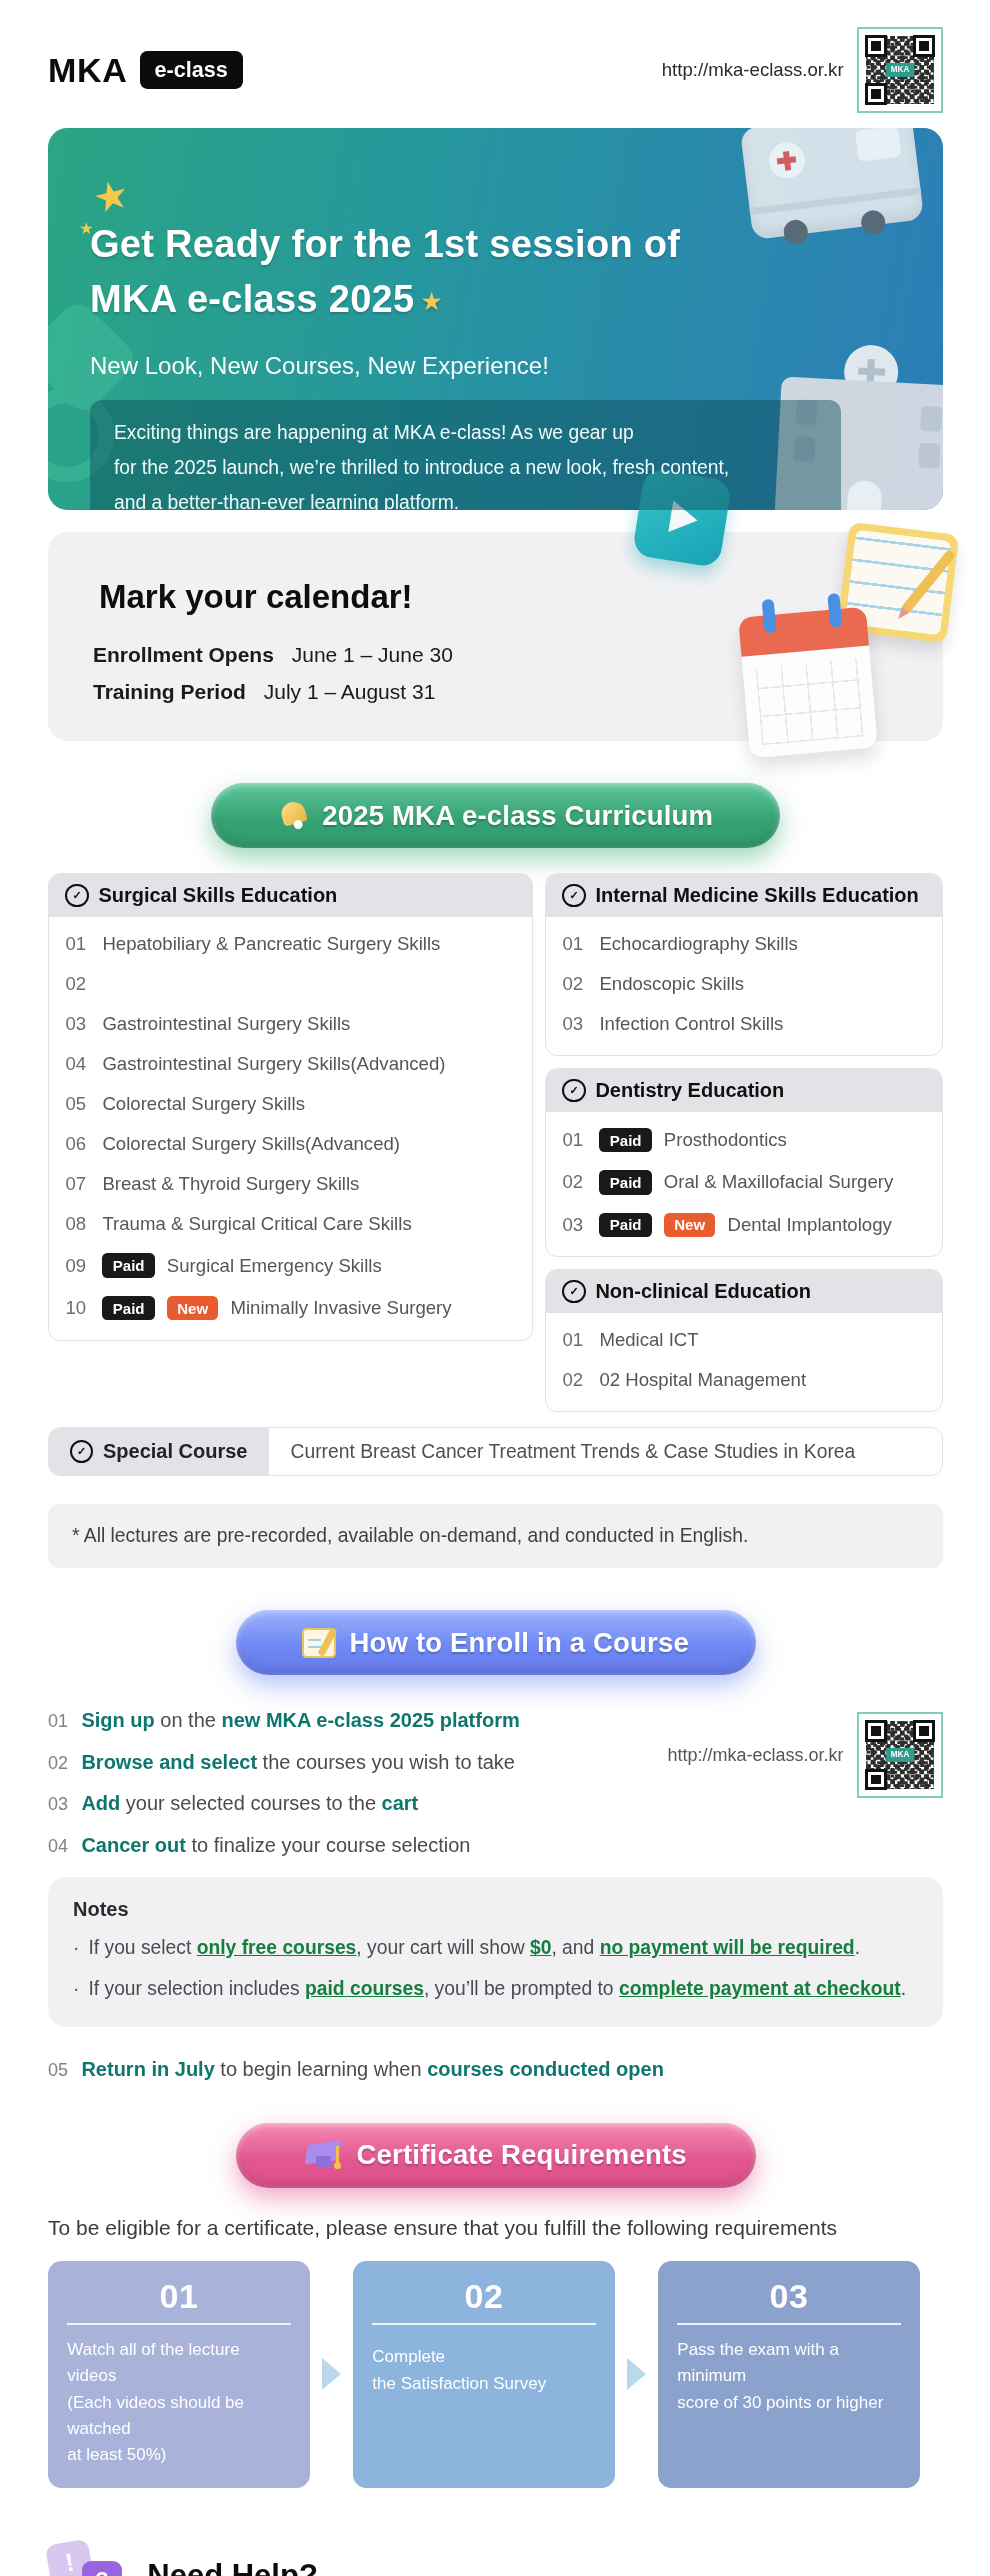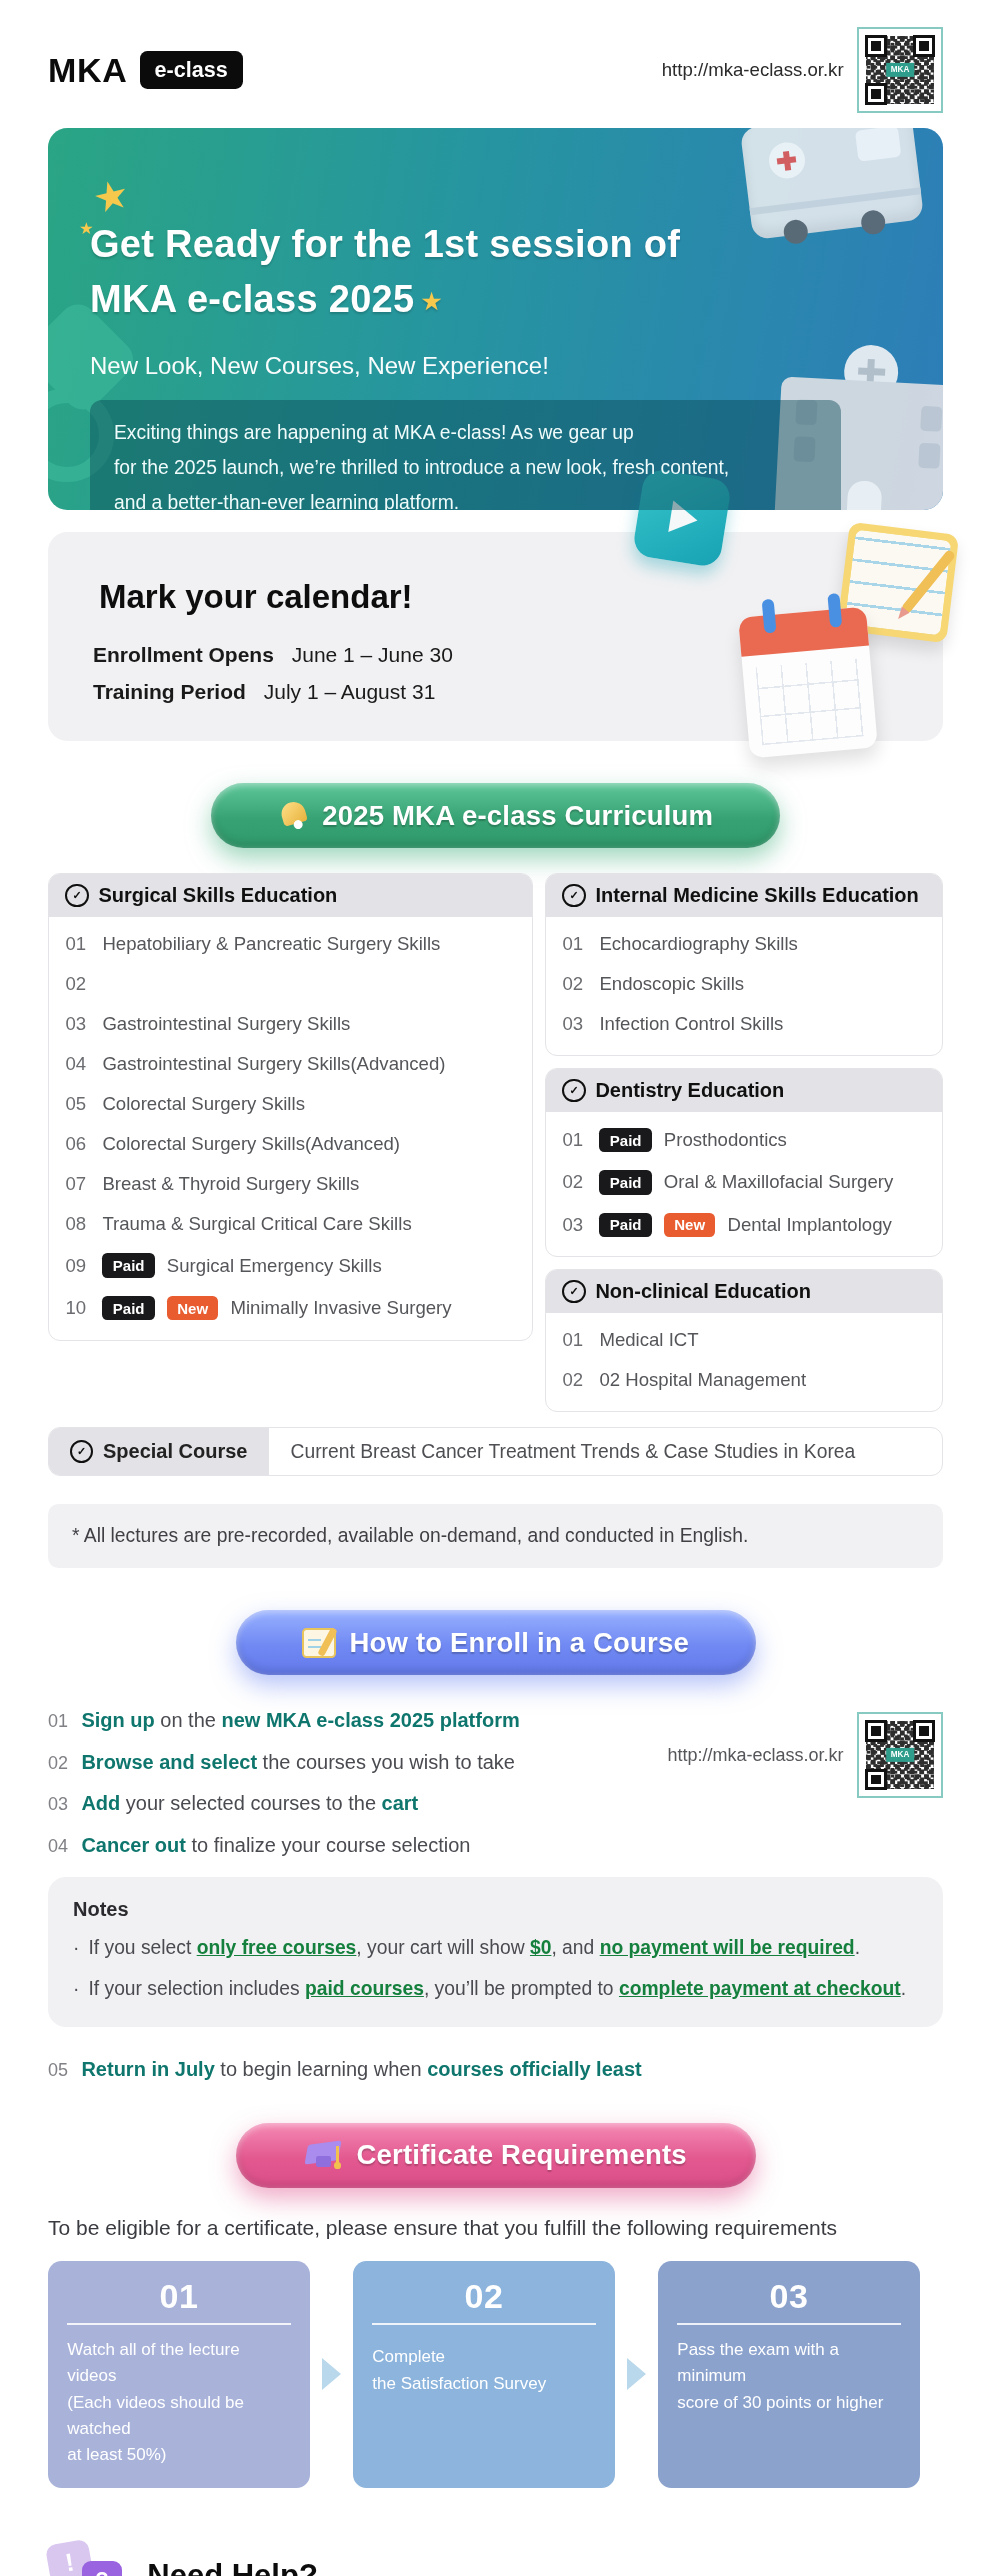--- a/index.html
+++ b/index.html
@@ -423,21 +423,21 @@
       <div class="note-line">
         <span>·</span>
         <span><span>If your selection includes </span><b>paid courses</b><span>, you’ll be prompted to </span><b>complete payment at checkout</b><span>.</span></span>
       </div>
     </div>
 </div>
 
 <div class="enroll-wrap step5">
   <div class="step-row">
     <span class="step-num">05</span>
-    <span class="step-text"><b>Return in July</b><span> to begin learning when </span><b>courses officially least</b></span>
+    <span class="step-text"><b>Return in July</b><span> to begin learning when </span><b>courses conducted open</b></span>
   </div>
 </div>
 
 <div class="pill pill-pink">
   <span class="cap">
       <span class="tassel"></span>
     </span>
   <span>Certificate Requirements</span>
 </div>
 

